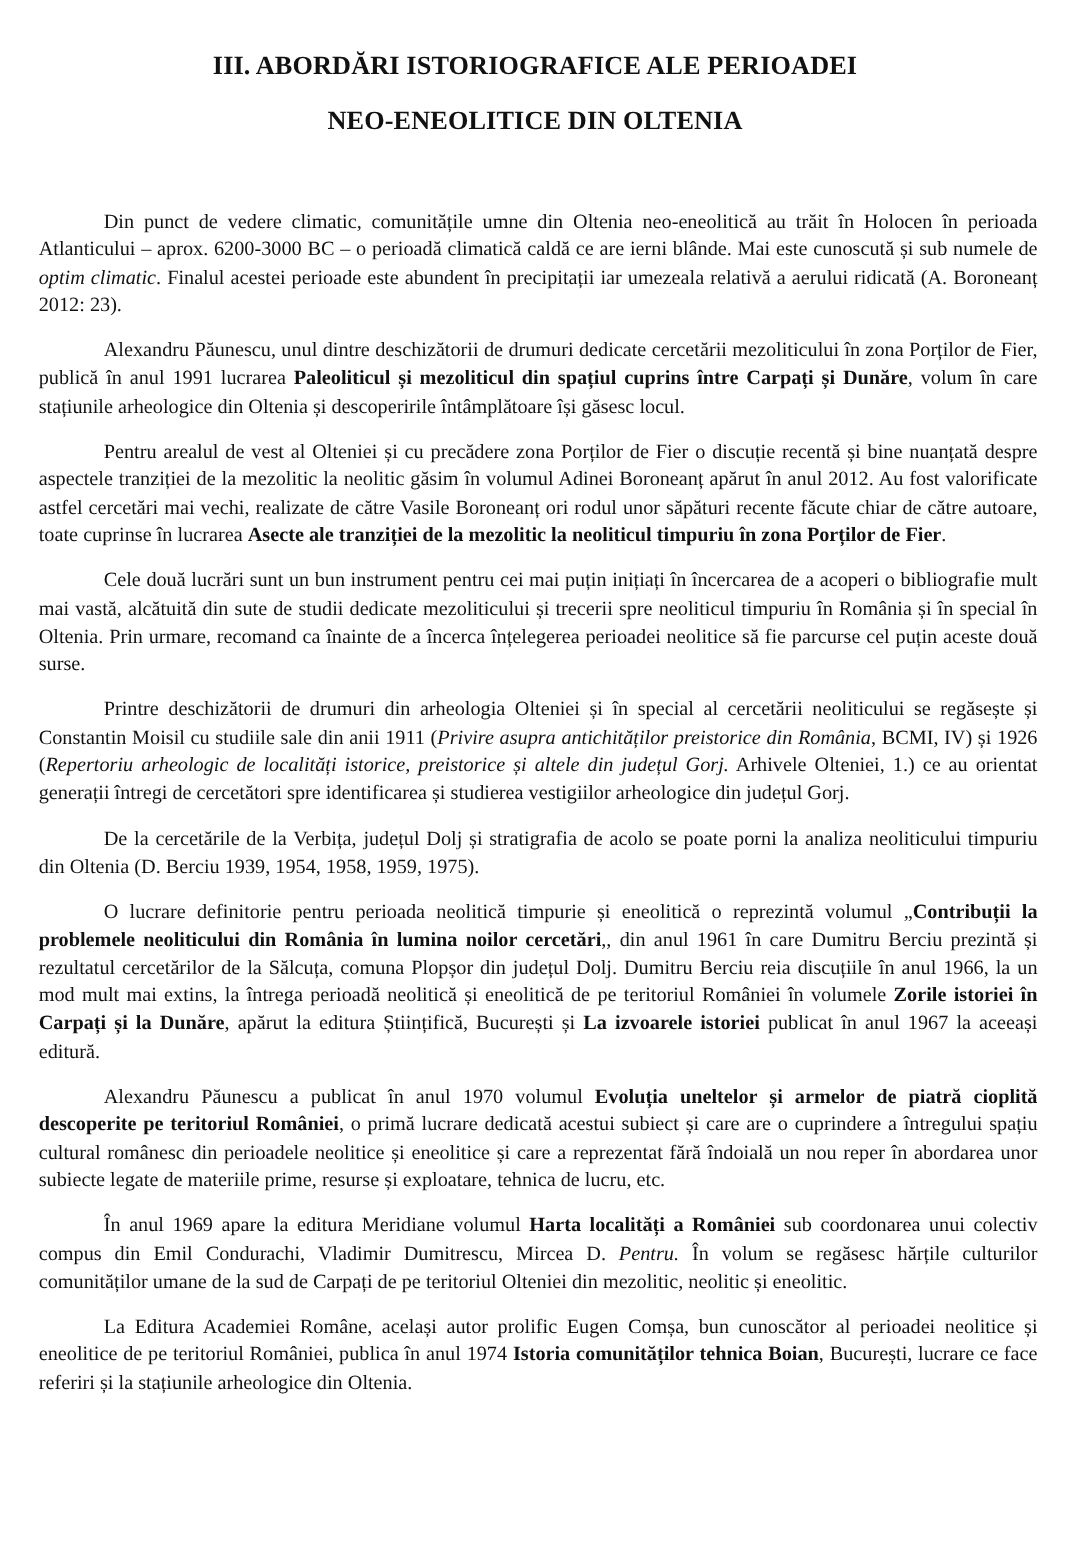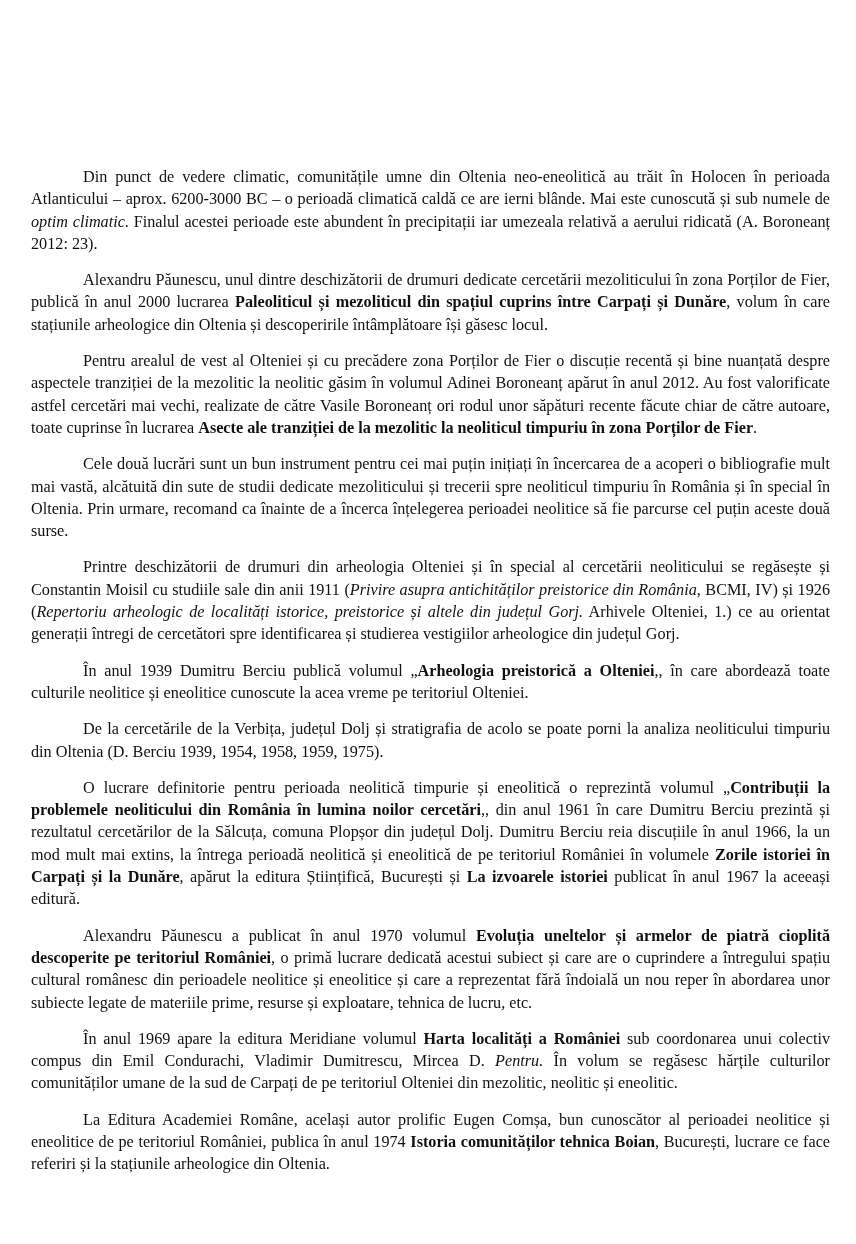--- a/index.html
+++ b/index.html
@@ -25,26 +25,27 @@
     text-align: justify; text-indent: 52px;
     hyphens: none;
   }
   .body p em { font-style: italic; }
   .body p b.bi { font-weight: bold; }
 </style>
 </head>
 <body>
 
 <div class="page">
+  <h1 class="title t1">III. ABORDĂRI ISTORIOGRAFICE ALE PERIOADEI</h1>
+  <h1 class="title t2">NEO-ENEOLITICE DIN OLTENIA</h1>
   <div class="body" id="doc-body">
       <p><span>Din punct de vedere climatic, comunitățile umne din Oltenia neo-eneolitică au trăit în Holocen în perioada Atlanticului – aprox. 6200-3000 BC – o perioadă climatică caldă ce are ierni blânde. Mai este cunoscută și sub numele de </span><em>optim climatic</em><span>. Finalul acestei perioade este abundent în precipitații iar umezeala relativă a aerului ridicată (A. Boroneanț 2012: 23).</span></p>
-      <p><span>Alexandru Păunescu, unul dintre deschizătorii de drumuri dedicate cercetării mezoliticului în zona Porților de Fier, publică în anul 2000 lucrarea </span><b class="bi">Paleoliticul și mezoliticul din spațiul cuprins între Carpați și Dunăre</b><span>, volum în care stațiunile arheologice din Oltenia și descoperirile întâmplătoare își găsesc locul.</span></p>
+      <p><span>Alexandru Păunescu, unul dintre deschizătorii de drumuri dedicate cercetării mezoliticului în zona Porților de Fier, publică în anul 1991 lucrarea </span><b class="bi">Paleoliticul și mezoliticul din spațiul cuprins între Carpați și Dunăre</b><span>, volum în care stațiunile arheologice din Oltenia și descoperirile întâmplătoare își găsesc locul.</span></p>
       <p><span>Pentru arealul de vest al Olteniei și cu precădere zona Porților de Fier o discuție recentă și bine nuanțată despre aspectele tranziției de la mezolitic la neolitic găsim în volumul Adinei Boroneanț apărut în anul 2012. Au fost valorificate astfel cercetări mai vechi, realizate de către Vasile Boroneanț ori rodul unor săpături recente făcute chiar de către autoare, toate cuprinse în lucrarea </span><b class="bi">Asecte ale tranziției de la mezolitic la neoliticul timpuriu în zona Porților de Fier</b><span>.</span></p>
       <p><span>Cele două lucrări sunt un bun instrument pentru cei mai puțin inițiați în încercarea de a acoperi o bibliografie mult mai vastă, alcătuită din sute de studii dedicate mezoliticului și trecerii spre neoliticul timpuriu în România și în special în Oltenia. Prin urmare, recomand ca înainte de a încerca înțelegerea perioadei neolitice să fie parcurse cel puțin aceste două surse.</span></p>
       <p><span>Printre deschizătorii de drumuri din arheologia Olteniei și în special al cercetării neoliticului se regăsește și Constantin Moisil cu studiile sale din anii 1911 (</span><em>Privire asupra antichităților preistorice din România</em><span>, BCMI, IV) și 1926 (</span><em>Repertoriu arheologic de localități istorice, preistorice și altele din județul Gorj.</em><span> Arhivele Olteniei, 1.) ce au orientat generații întregi de cercetători spre identificarea și studierea vestigiilor arheologice din județul Gorj.</span></p>
-      <p><span>În anul 1939 Dumitru Berciu publică volumul „</span><b class="bi">Arheologia preistorică a Olteniei</b><span>,, în care abordează toate culturile neolitice și eneolitice cunoscute la acea vreme pe teritoriul Olteniei.</span></p>
       <p><span>De la cercetările de la Verbița, județul Dolj și stratigrafia de acolo se poate porni la analiza neoliticului timpuriu din Oltenia (D. Berciu 1939, 1954, 1958, 1959, 1975).</span></p>
       <p><span>O lucrare definitorie pentru perioada neolitică timpurie și eneolitică o reprezintă volumul „</span><b class="bi">Contribuții la problemele neoliticului din România în lumina noilor cercetări</b><span>,, din anul 1961 în care Dumitru Berciu prezintă și rezultatul cercetărilor de la Sălcuța, comuna Plopșor din județul Dolj. Dumitru Berciu reia discuțiile în anul 1966, la un mod mult mai extins, la întrega perioadă neolitică și eneolitică de pe teritoriul României în volumele </span><b class="bi">Zorile istoriei în Carpați și la Dunăre</b><span>, apărut la editura Științifică, București și </span><b class="bi">La izvoarele istoriei</b><span> publicat în anul 1967 la aceeași editură.</span></p>
       <p><span>Alexandru Păunescu a publicat în anul 1970 volumul </span><b class="bi">Evoluția uneltelor și armelor de piatră cioplită descoperite pe teritoriul României</b><span>, o primă lucrare dedicată acestui subiect și care are o cuprindere a întregului spațiu cultural românesc din perioadele neolitice și eneolitice și care a reprezentat fără îndoială un nou reper în abordarea unor subiecte legate de materiile prime, resurse și exploatare, tehnica de lucru, etc.</span></p>
       <p><span>În anul 1969 apare la editura Meridiane volumul </span><b class="bi">Harta localități a României</b><span> sub coordonarea unui colectiv compus din Emil Condurachi, Vladimir Dumitrescu, Mircea D. </span><em>Pentru.</em><span> În volum se regăsesc hărțile culturilor comunităților umane de la sud de Carpați de pe teritoriul Olteniei din mezolitic, neolitic și eneolitic.</span></p>
       <p><span>La Editura Academiei Române, același autor prolific Eugen Comșa, bun cunoscător al perioadei neolitice și eneolitice de pe teritoriul României, publica în anul 1974 </span><b class="bi">Istoria comunităților tehnica Boian</b><span>, București, lucrare ce face referiri și la stațiunile arheologice din Oltenia.</span></p>
     </div>
 </div>
 
 </body></html>

